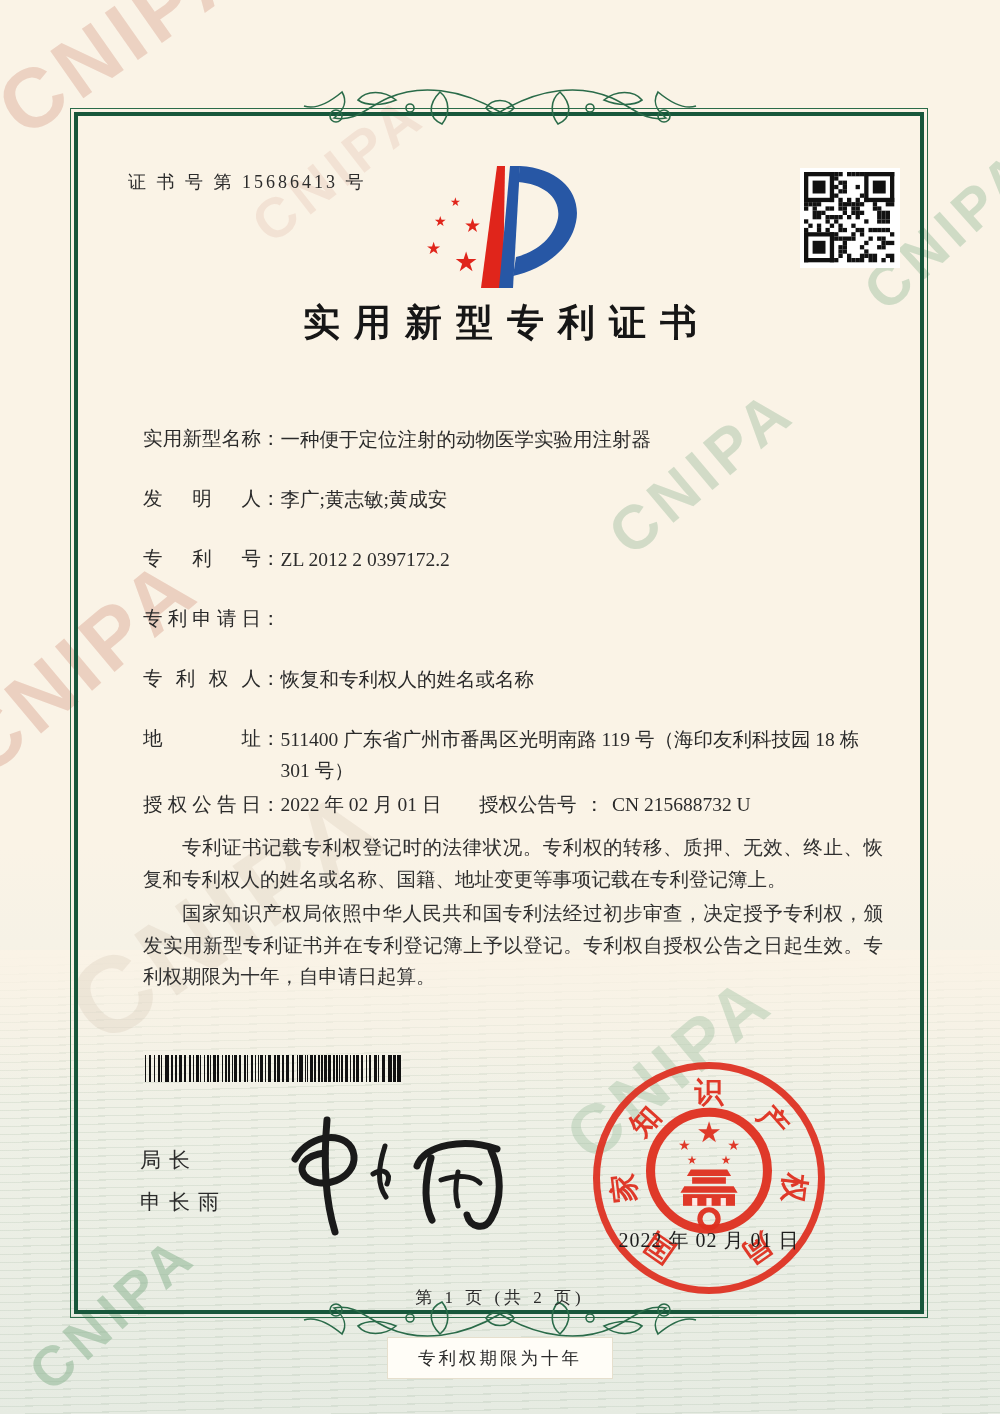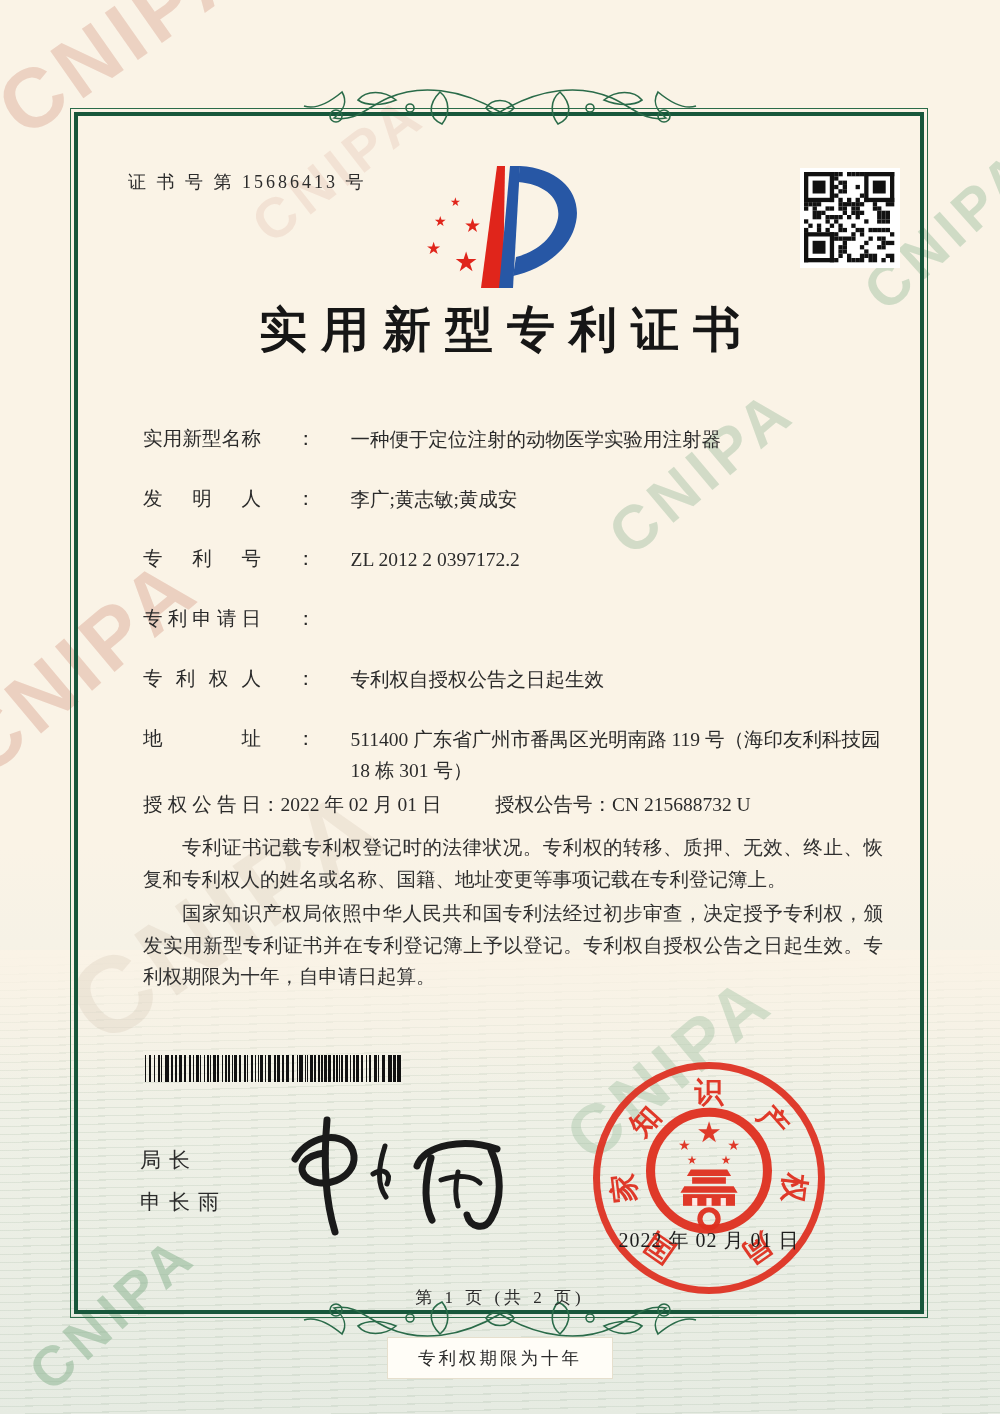--- a/index.html
+++ b/index.html
@@ -27,30 +27,30 @@
   .frame-inner{position:absolute;inset:3px;border:4px solid var(--frame-green);}
   .ornament{position:absolute;left:300px;width:400px;height:64px;z-index:2;}
   .ornament.top{top:78px;}
   .ornament.bottom{top:1284px;transform:scaleY(-1);}
   .cert-no{position:absolute;left:128px;top:170px;font-size:18px;letter-spacing:3px;z-index:2;font-family:Liberation Serif, serif;}
   .qr{position:absolute;left:800px;top:168px;width:96px;height:96px;background:#fff;
     padding:2px;z-index:2;}
   .logo{position:absolute;left:428px;top:160px;width:156px;height:134px;z-index:2;}
   .logo .star{position:absolute;color:var(--logo-red);font-family:"DejaVu Sans",sans-serif;line-height:1;}
   .title{position:absolute;left:0;width:100%;top:298px;margin:0;text-align:center;
-    font-size:48px;font-weight:bold;letter-spacing:14px;padding-left:14px;box-sizing:border-box;
+    font-size:37px;font-weight:bold;letter-spacing:14px;padding-left:14px;box-sizing:border-box;
     color:#161616;z-index:2;}
   .fields{position:absolute;left:143px;top:422px;width:740px;font-size:19.5px;z-index:2;}
-  .row{display:flex;line-height:34px;margin-bottom:26px;gap:35px;}
+  .row{display:flex;line-height:34px;margin-bottom:26px;}
   .lbl{display:inline-block;width:118px;text-align:justify;text-align-last:justify;flex:0 0 118px;}
   .colon{flex:0 0 auto;}
   .val{flex:1;line-height:31px;padding-top:1.5px;}
   .grant-row{position:absolute;left:143px;top:788px;width:740px;font-size:19.5px;
     line-height:34px;z-index:2;display:flex;}
-  .grant-row .g2{position:absolute;left:352px;top:0;display:flex;}
+  .grant-row .g2{position:absolute;left:336px;top:0;display:flex;gap:8px;}
   .paras{position:absolute;left:143px;top:832px;width:740px;z-index:2;}
   .para{margin:0 0 3px 0;font-size:19.5px;line-height:31.5px;text-align:justify;text-indent:2em;color:#303030;}
   .barcode{position:absolute;left:145px;top:1055px;width:258px;height:27px;z-index:2;}
   .sig-title{position:absolute;left:140px;top:1146px;font-size:21px;letter-spacing:8px;z-index:2;}
   .sig-name{position:absolute;left:140px;top:1188px;font-size:21px;letter-spacing:8px;z-index:2;}
   .signature{position:absolute;left:265px;top:1104px;width:270px;height:135px;z-index:2;}
   .seal{position:absolute;left:593px;top:1062px;width:232px;height:232px;z-index:3;}
   .seal-ring{position:absolute;inset:0;border:7px solid rgba(222,46,31,.93);border-radius:50%;}
   .seal-char{position:absolute;left:50%;top:50%;width:34px;height:34px;margin:-17px 0 0 -17px;
     text-align:center;font-size:29px;font-weight:bold;color:rgba(222,46,31,.95);line-height:34px;}
@@ -295,21 +295,21 @@
         <span class="colon">：</span>
         <span class="val">ZL 2012 2 0397172.2</span>
       </div>
       <div class="row">
         <span class="lbl">专利申请日</span>
         <span class="colon">：</span>
       </div>
       <div class="row">
         <span class="lbl">专利权人</span>
         <span class="colon">：</span>
-        <span class="val">专利权自授权公告之日起生效</span>
+        <span class="val">恢复和专利权人的姓名或名称</span>
       </div>
       <div class="row">
         <span class="lbl">地址</span>
         <span class="colon">：</span>
         <span class="val">511400 广东省广州市番禺区光明南路 119 号（海印友利科技园 18 栋 301 号）</span>
       </div>
     </div>
 
   <div class="grant-row">
     <span class="lbl">授权公告日</span>

